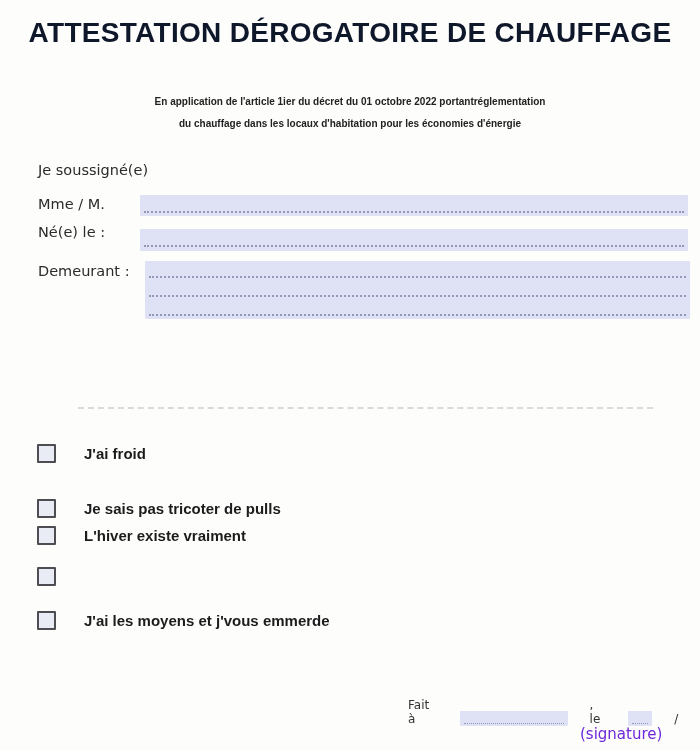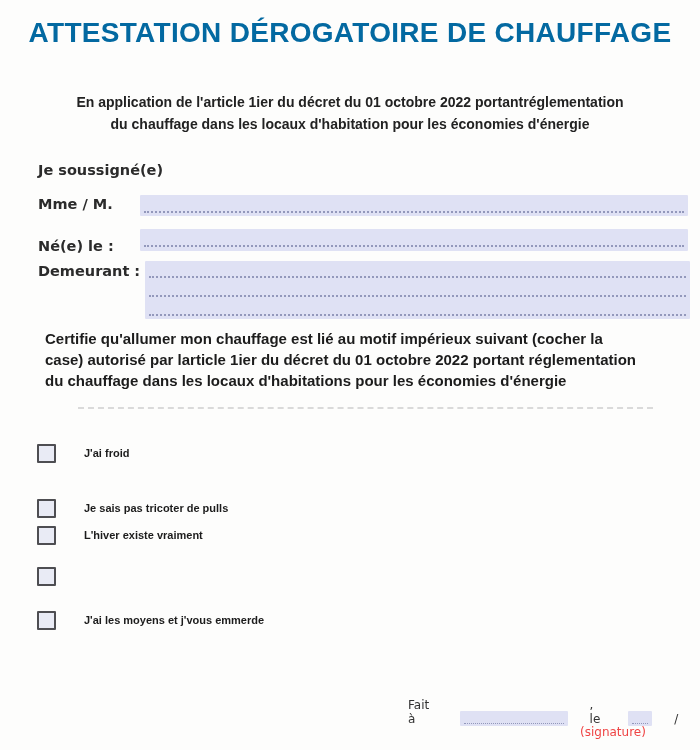--- a/index.html
+++ b/index.html
@@ -13,34 +13,34 @@
     color: #1d1d1d;
     font-family: "Liberation Sans", sans-serif;
   }
   .title {
     position: absolute;
     top: 17px; left: 0; right: 0;
     text-align: center;
     font-size: 28px;
     font-weight: bold;
     letter-spacing: 0.3px;
-    color: #0369a1;
+    color: #0f172a;
   }
   .subtitle {
     position: absolute;
     top: 91px; left: 0; right: 0;
     text-align: center;
-    font-size: 14px;
+    font-size: 10px;
     font-weight: bold;
     line-height: 22px;
     color: #222;
   }
   .label-font {
     font-family: "DejaVu Sans", sans-serif;
-    font-weight: 700;
+    font-weight: 400;
     font-size: 14.5px;
     color: #2b2b2b;
   }
   .intro { position: absolute; left: 38px; top: 162px; }
   .field-label { position: absolute; left: 38px; }
   .blank-field {
     position: absolute;
     background: #dfe1f4;
     border-radius: 1px;
   }
@@ -76,21 +76,21 @@
   }
   .checkbox {
     width: 15px; height: 15px;
     border: 2.5px solid #4e4e52;
     background: #e9ebf5;
     border-radius: 1px;
     flex: 0 0 auto;
     cursor: pointer;
   }
   .reason-label {
-    font-size: 11px;
+    font-size: 15px;
     font-weight: bold;
     color: #1c1c1c;
     white-space: nowrap;
   }
   .footer-row {
     position: absolute;
     left: 408px; top: 698px;
     display: flex;
     align-items: flex-end;
     gap: 22px;
@@ -111,22 +111,22 @@
   .year {
     font-family: "Liberation Sans", sans-serif;
     font-weight: normal;
     font-size: 14px;
     color: #111;
   }
   .signature {
     position: absolute;
     left: 580px; top: 725px;
     font-family: "DejaVu Sans", sans-serif;
-    font-size: 12px;
-    color: #ef4444;
+    font-size: 15px;
+    color: #6d28d9;
   }
 </style>
 </head>
 <body>
 
 <div class="page">
 
   <div class="title">ATTESTATION DÉROGATOIRE DE CHAUFFAGE</div>
 
   <div class="subtitle">
@@ -134,33 +134,32 @@
     <div>du chauffage dans les locaux d'habitation pour les économies d'énergie</div>
   </div>
 
   <div class="intro label-font">Je soussigné(e)</div>
 
   <div class="field-label label-font" style="top:196px;">Mme / M.</div>
   <div class="blank-field" style="left:140px; top:195px; width:548px; height:21px;">
     <div class="dotline" style="bottom:3px;"></div>
   </div>
 
-  <div class="field-label label-font" style="top:238px;">Né(e) le :</div>
+  <div class="field-label label-font" style="top:224px;">Né(e) le :</div>
   <div class="blank-field" style="left:140px; top:229px; width:548px; height:22px;">
     <div class="dotline" style="bottom:4px;"></div>
   </div>
 
   <div class="field-label label-font" style="top:263px;">Demeurant :</div>
   <div class="blank-field" style="left:145px; top:261px; width:545px; height:58px;">
     <div class="dotline" style="top:15px;"></div>
     <div class="dotline" style="top:34px;"></div>
     <div class="dotline" style="top:53px;"></div>
   </div>
 
-  <div class="para">Certifie qu'allumer mon chauffage est lié au motif impérieux suivant (cocher la case) autorisé par larticle 1ier du décret du 01 octobre 2022 portant réglementation du chauffage dans les locaux d'habitations pour les économies d'énergie</div>
 
   <div class="faint-line"></div>
 
   <div class="reasons">
       <div class="reason-row" style="top: 443px;">
       <span class="checkbox"></span>
       <span class="reason-label">J'ai froid</span>
     </div>
       <div class="reason-row" style="top: 498px;">
       <span class="checkbox"></span>

